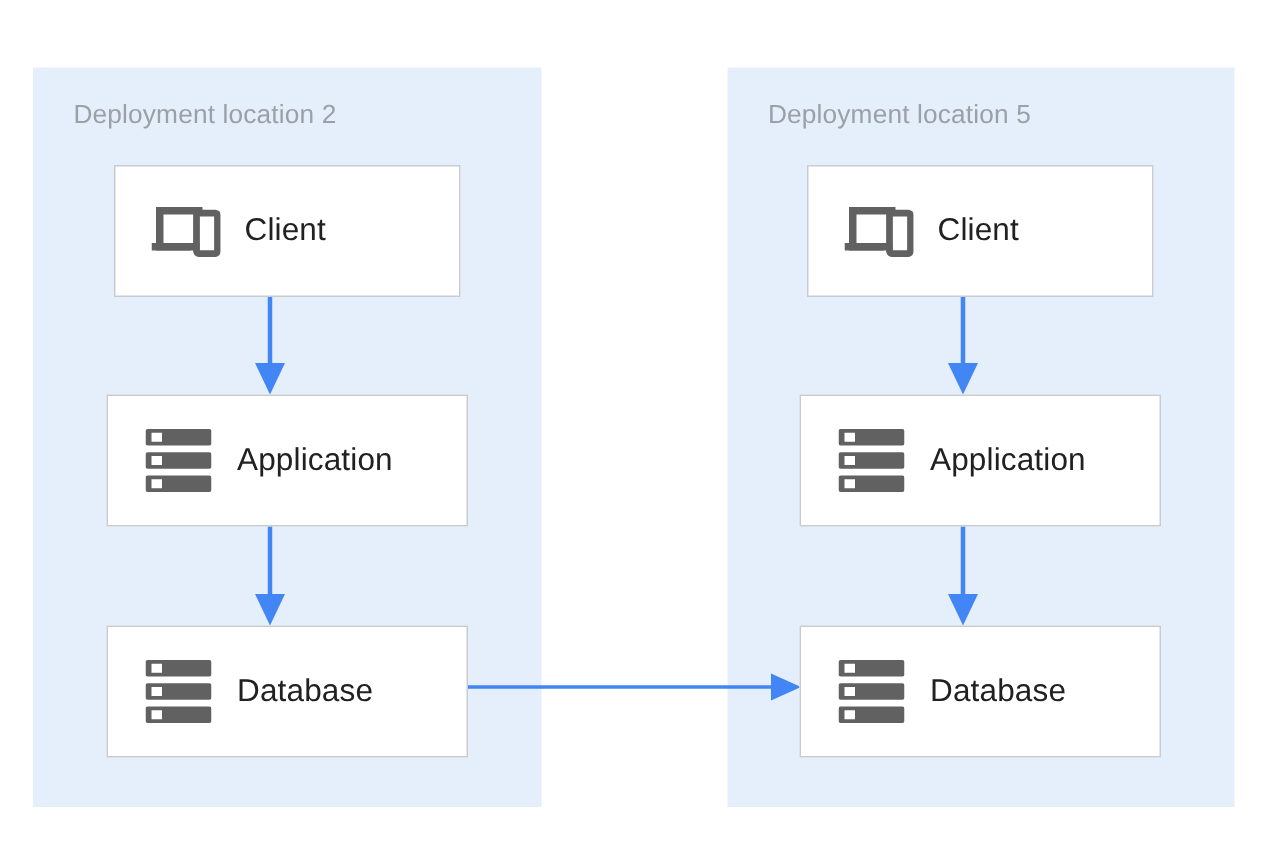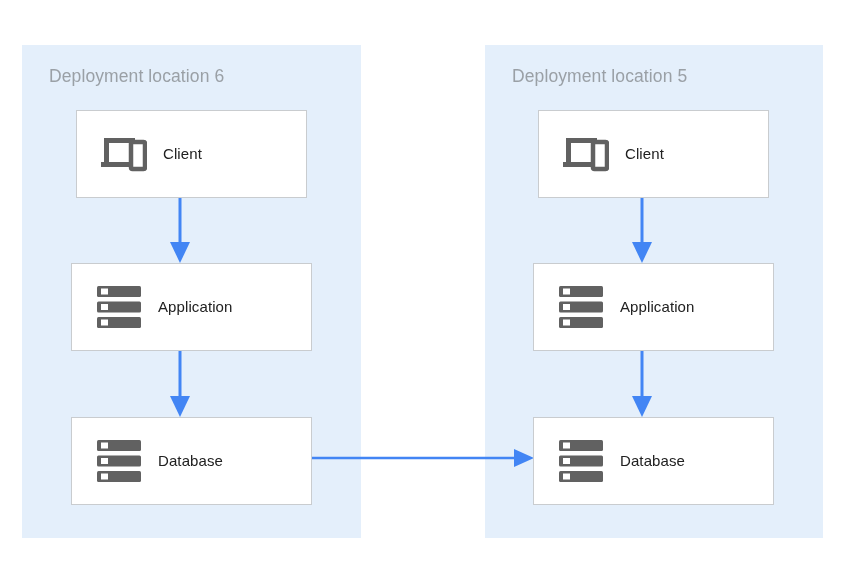--- a/index.html
+++ b/index.html
@@ -54,21 +54,21 @@
     width: 54px;
     height: 48px;
     margin-left: 20px;
     margin-right: 12px;
     flex: 0 0 auto;
     display: flex;
     align-items: center;
     justify-content: center;
   }
   .node-label {
-    font-size: 15px;
+    font-size: 21px;
     line-height: 24px;
     color: #212121;
     white-space: nowrap;
     letter-spacing: 0.1px;
     text-align: right;
   }
 
   
   #node-client-1 { left: 76px; top: 110px; width: 231px; height: 88px; }
   #node-app-1    { left: 71px; top: 263px; width: 241px; height: 88px; }
@@ -93,21 +93,21 @@
   
   .server-icon { display: block; }
   .client-icon { display: block; }
 </style>
 </head>
 <body>
 
 <div id="canvas">
 
   <div class="zone" id="zone-1">
-    <div class="zone-label">Deployment location 6</div>
+    <div class="zone-label">Deployment location 2</div>
   </div>
 
   <div class="zone" id="zone-2">
     <div class="zone-label">Deployment location 5</div>
   </div>
 
   <div class="node" id="node-client-1">
     <div class="node-icon">
       <svg class="client-icon" width="46" height="36" viewBox="0 0 46 36" aria-hidden="true">
 

